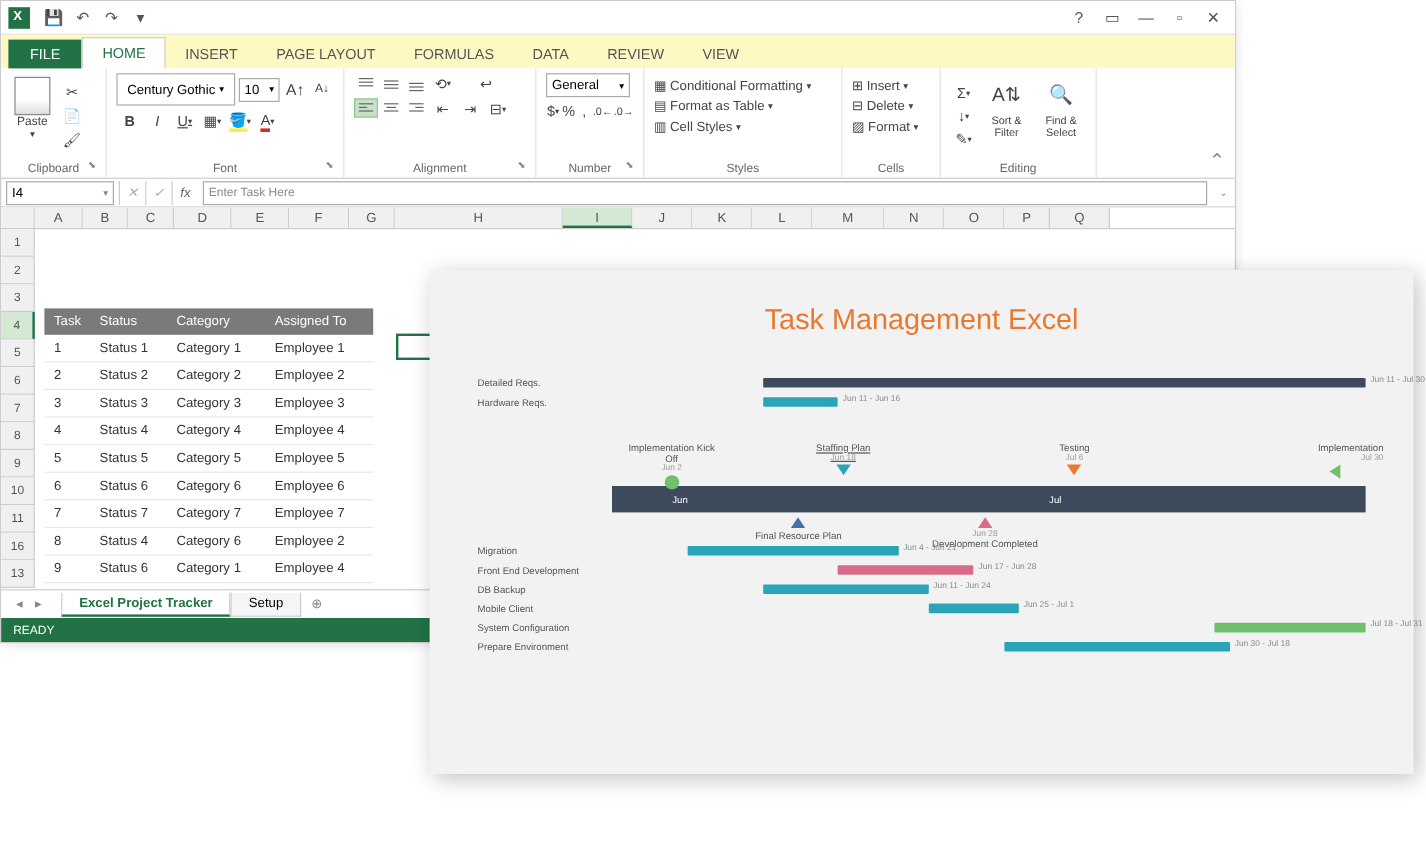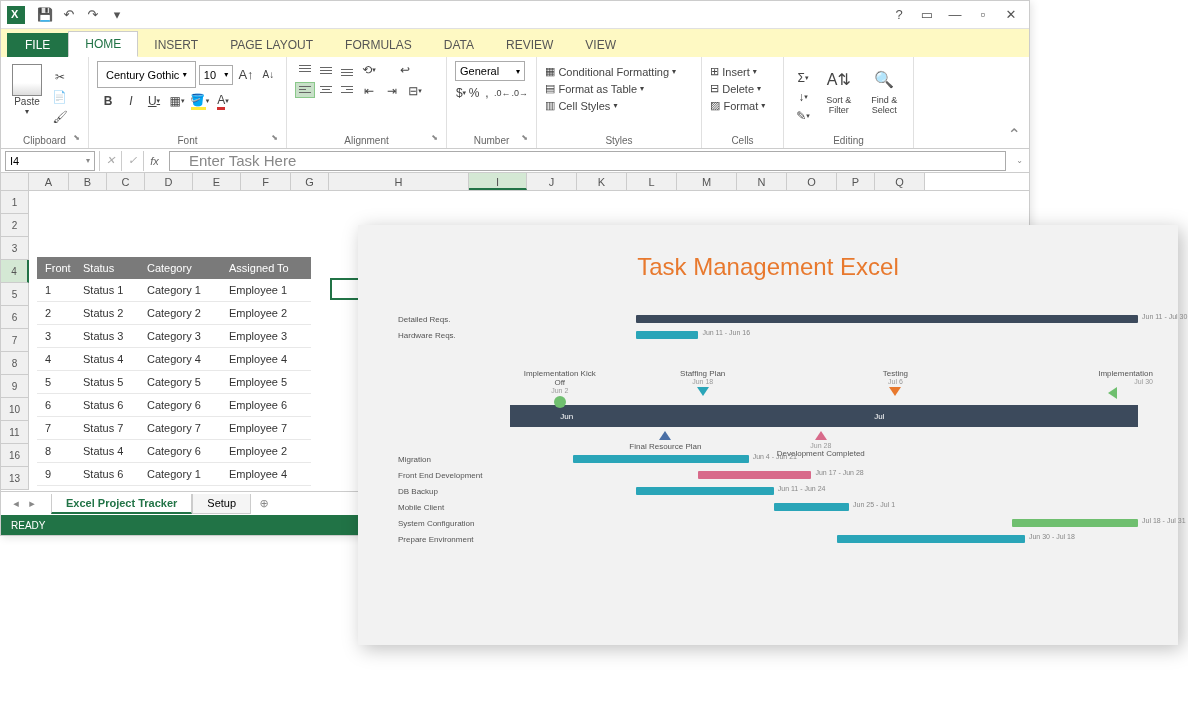--- a/index.html
+++ b/index.html
@@ -33,21 +33,21 @@
 .align-b{width:20px;height:16px;border:1px solid transparent;cursor:pointer;position:relative}
 .align-b.sel{background:#c8e0c8;border-color:#8ac88a}
 .align-lines{position:absolute;top:3px;left:3px;right:3px}
 .align-lines div{height:1px;background:#666;margin-bottom:2px}
 .gen-sel{width:70px;height:20px;border:1px solid #ababab;font-size:11px;padding:0 4px;display:flex;align-items:center;justify-content:space-between;cursor:pointer}
 .style-link{font-size:11px;color:#444;cursor:pointer;display:flex;align-items:center;gap:3px;padding:1px 0}
 .collapse-ribbon{margin-left:auto;align-self:flex-end;padding:4px 8px;cursor:pointer;color:#888}
 .formula-bar{height:24px;border-bottom:1px solid #ccc;display:flex;align-items:center}
 .name-box{width:90px;height:20px;border:1px solid #ababab;margin:0 4px;font-size:11px;padding:0 4px;display:flex;align-items:center;justify-content:space-between}
 .fx-btn{width:22px;height:20px;display:flex;align-items:center;justify-content:center;color:#666;font-size:11px;font-style:italic;cursor:pointer;border-left:1px solid #ccc}
-.formula-input{flex:1;height:20px;border:1px solid #ababab;margin:0 4px;font-size:15px;padding:0 19px;color:#888}
+.formula-input{flex:1;height:20px;border:1px solid #ababab;margin:0 4px;font-size:10px;padding:0 4px;color:#888}
 .col-headers{height:18px;display:flex;border-bottom:1px solid #ccc;background:#fff}
 .corner{width:28px;border-right:1px solid #ccc;background:#f0f0f0}
 .col-h{border-right:1px solid #ccc;font-size:11px;color:#555;text-align:center;line-height:18px;background:#f0f0f0}
 .col-h.sel{background:#d4e8d4;border-bottom:2px solid #217346}
 .sheet-area{display:flex}
 .row-headers{width:28px}
 .row-h{height:23px;border-bottom:1px solid #ccc;border-right:1px solid #ccc;font-size:10px;color:#555;text-align:center;line-height:23px;background:#f0f0f0}
 .row-h.sel{background:#d4e8d4;border-right:2px solid #217346}
 .sheet-content{flex:1;position:relative}
 .proj-title{position:absolute;top:12px;left:10px;font-family:'Century Gothic',sans-serif;font-size:26px;color:#555;font-weight:300}
@@ -363,21 +363,21 @@
         <div class="row-h">8</div>
         <div class="row-h">9</div>
         <div class="row-h">10</div>
         <div class="row-h">11</div>
         <div class="row-h">16</div>
         <div class="row-h">13</div>
       </div>
     <div class="sheet-content" style="height:300px">
       <div class="data-table" id="data-table">
           <div class="thead">
-            <div class="c-task">Front</div>
+            <div class="c-task">Task</div>
             <div class="c-status">Status</div>
             <div class="c-cat">Category</div>
             <div class="c-assign">Assigned To</div>
           </div>
           <div class="trow">
             <div class="c-task">1</div>
             <div class="c-status">Status 1</div>
             <div class="c-cat">Category 1</div>
             <div class="c-assign">Employee 1</div>
           </div>
@@ -470,21 +470,21 @@
       </div>
       <div class="timeline-band">
         <span class="timeline-month" style="left: 8%;">Jun</span>
         <span class="timeline-month" style="left: 58%;">Jul</span>
       </div>
       <div class="milestone" style="left: calc(6.72% + 112px); top: 58px; width: 80px; margin-left: -40px;">
         <div>Implementation Kick Off</div>
         <div style="font-size:7px;color:#999">Jun 2</div>
         <div class="milestone-mark" style="background: rgb(111, 191, 111);"></div>
       </div>
-      <div class="milestone" style="left: calc(26.04% + 112px); top: 58px; width: 80px; margin-left: -40px;">
+      <div class="milestone" style="left: calc(26.04% + 112px); top: 58px; width: 80px; margin-left: -40px; text-decoration: underline;">
         <div>Staffing Plan</div>
         <div style="font-size:7px;color:#999">Jun 18</div>
         <div class="milestone-tri" style="border-top: 9px solid rgb(42, 165, 184);"></div>
       </div>
       <div class="milestone" style="left: calc(52.08% + 112px); top: 58px; width: 80px; margin-left: -40px;">
         <div>Testing</div>
         <div style="font-size:7px;color:#999">Jul 6</div>
         <div class="milestone-tri" style="border-top: 9px solid rgb(232, 121, 46);"></div>
       </div>
       <div class="milestone" style="left: calc(81.48% + 112px); top: 58px; width: 80px; margin-left: -40px; text-align: right;">

